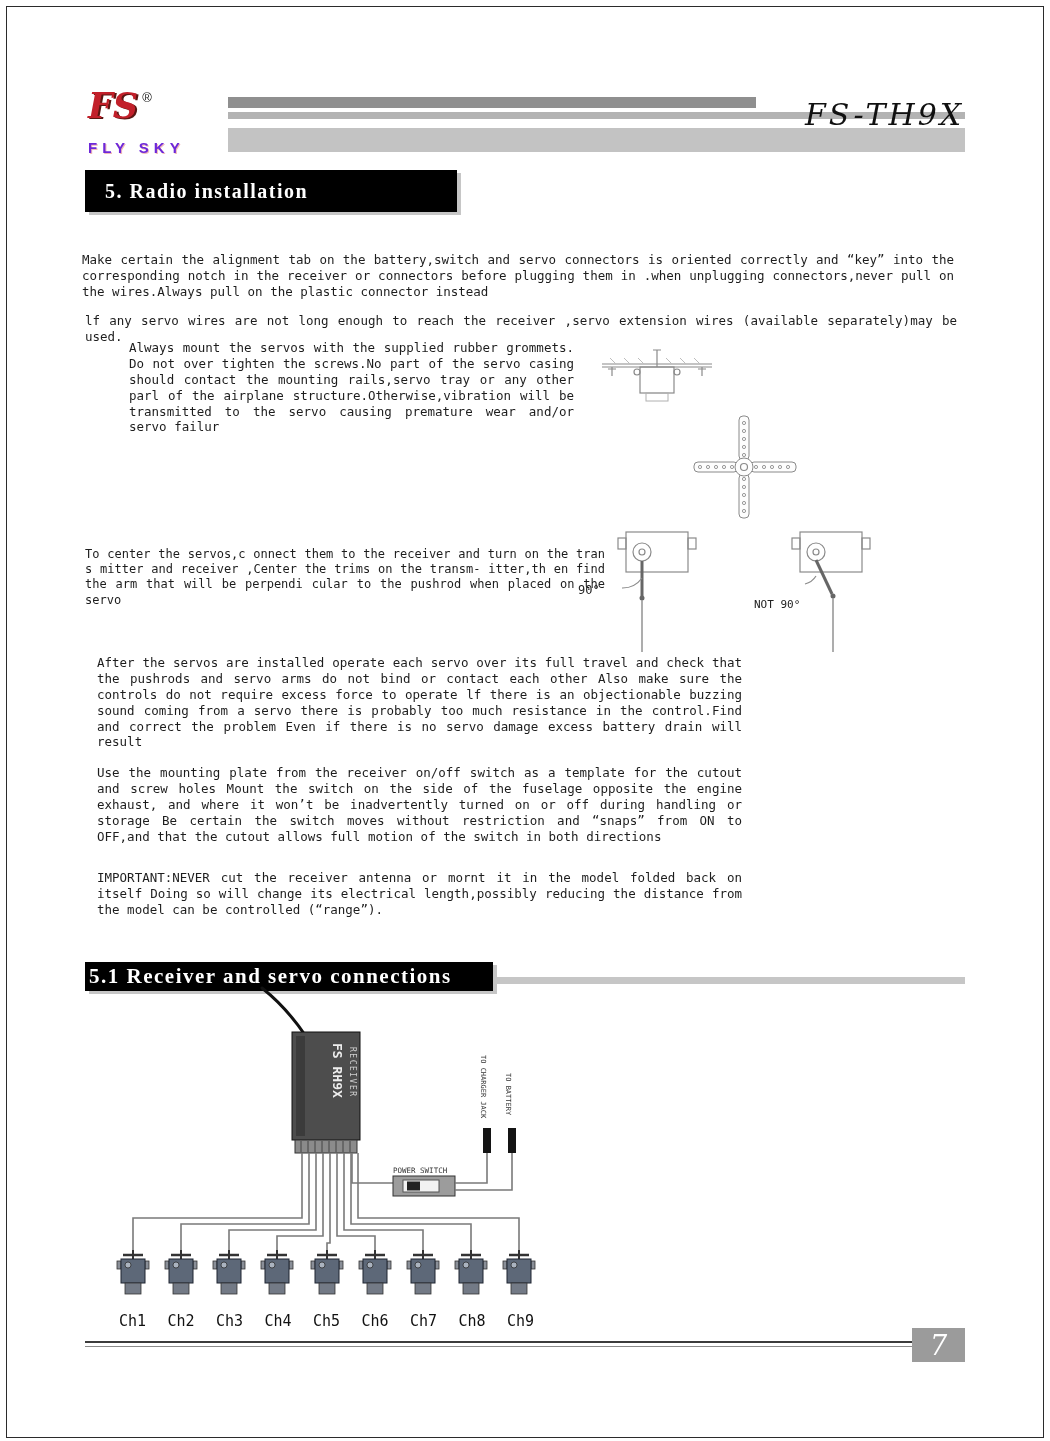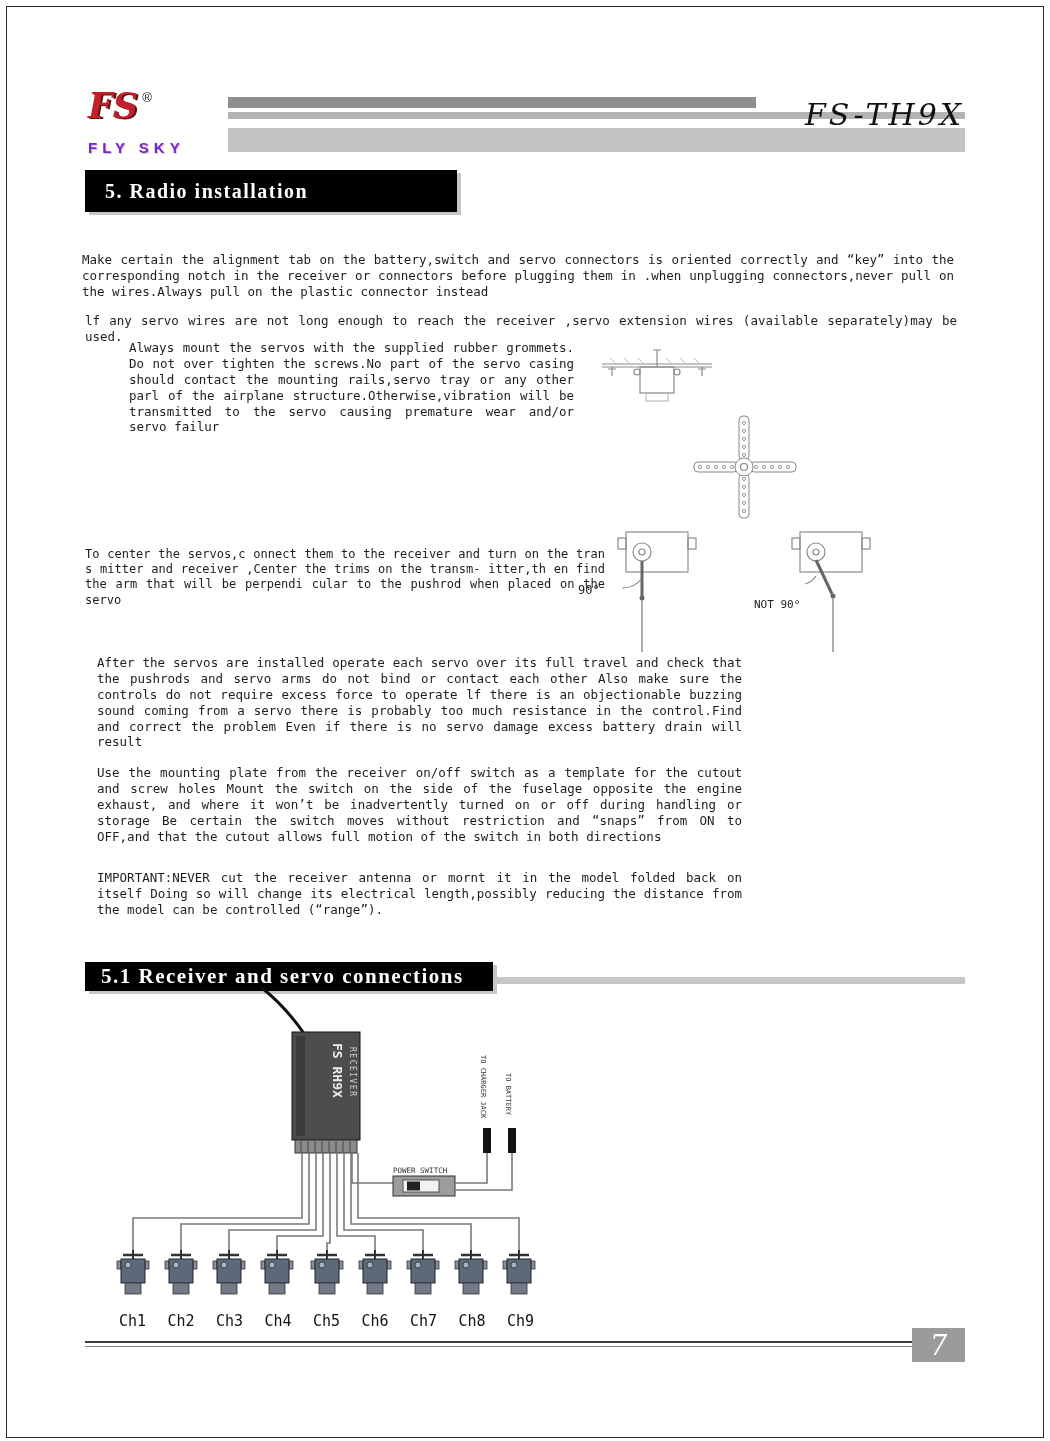--- a/index.html
+++ b/index.html
@@ -136,21 +136,21 @@
     <circle cx="64" cy="26" r="9" fill="#ffffff" class="sketch"></circle>
     <circle cx="64" cy="26" r="3" class="sketch"></circle>
     <line x1="64" y1="34" x2="80" y2="68" stroke="#666" stroke-width="3"></line>
     <circle cx="81" cy="70" r="2.5" fill="#666"></circle>
     <line x1="81" y1="72" x2="81" y2="126" stroke="#999" stroke-width="1.6"></line>
     <path d="M64,50 A18,18 0 0 1 53,58" class="sketch"></path>
     <text x="2" y="82" font-size="11" fill="#222">NOT 90°</text>
   </svg>
 
   <div class="gray-bar" style="left:85px; top:977px; width:880px; height:7px; background:#c6c6c6;"></div>
-  <div class="heading-bar" style="left:85px; top:962px; width:408px; height:29px; font-size:21px; padding-left:16px;">
+  <div class="heading-bar" style="left:85px; top:962px; width:408px; height:29px; font-size:21px; padding-left:4px;">
     <span>5.1 Receiver and servo connections</span>
   </div>
 
   <svg class="abs" style="left:100px; top:985px;" width="480" height="345" viewBox="0 0 480 345">
     <defs>
       <g id="servo-icon">
         <line x1="7" y1="5" x2="27" y2="5" stroke="#333" stroke-width="2.5"></line>
         <line x1="17" y1="0" x2="17" y2="10" stroke="#333" stroke-width="2"></line>
         <rect x="1" y="11" width="4" height="8" fill="#8a8f98" stroke="#333" stroke-width="0.8"></rect>
         <rect x="29" y="11" width="4" height="8" fill="#8a8f98" stroke="#333" stroke-width="0.8"></rect>

